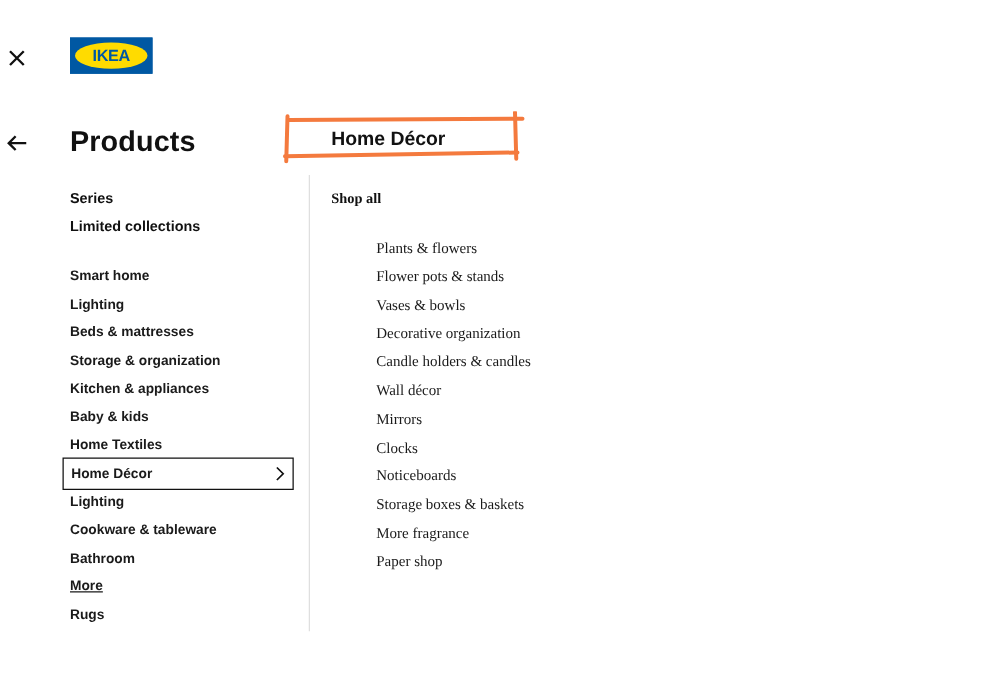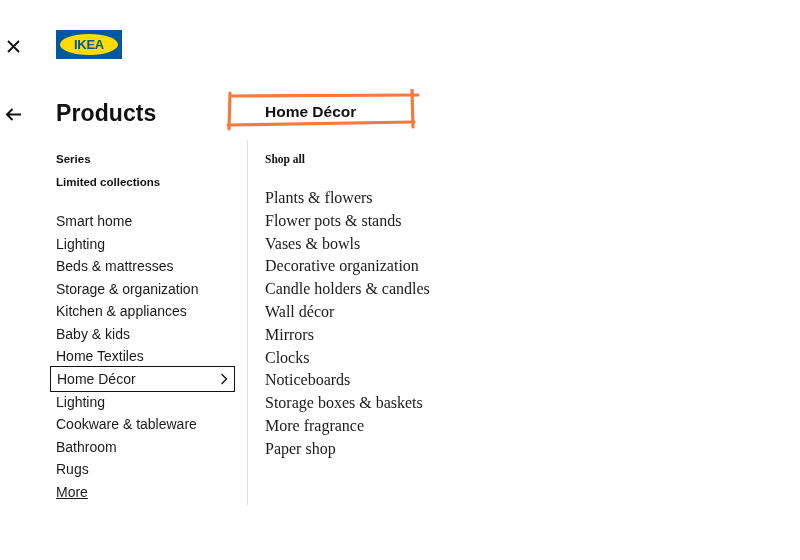--- a/index.html
+++ b/index.html
@@ -54,22 +54,22 @@
 
   
   .left-col{position:absolute;left:56px;top:148px;width:185px;}
   .lc-head{
     font-size:11.5px;font-weight:bold;color:#111111;
     margin-bottom:0px;height:23px;line-height:23px;
   }
   .lc-gap{height:16px;}
   .lc-item{
     position:relative;height:22px;line-height:22px;
-    font-size:14px;color:#1a1a1a;cursor:pointer;
-    margin-bottom:0.5px;padding-left:0px;
+    font-size:11px;color:#1a1a1a;cursor:pointer;
+    margin-bottom:0.5px;padding-left:0px;font-weight:bold;
   }
   .lc-item.more span{text-decoration:underline;}
   .lc-item.selected{
     border:1.6px solid #111111;
     height:26px;line-height:24px;
     margin-left:-6px;margin-top:-2px;margin-bottom:-1px;
     padding-left:6px;width:185px;box-sizing:border-box;
     display:flex;align-items:center;
   }
   .lc-item.selected .chev{
@@ -77,22 +77,22 @@
   }
 
   
   .mid-col{position:absolute;left:265px;top:148px;width:200px;font-family:Liberation Serif, serif;}
   .mc-head{
     font-size:11.5px;font-weight:bold;color:#111111;
     height:23px;line-height:23px;
   }
   .mc-gap{height:16px;}
   .mc-item{
-    height:22px;line-height:22px;font-size:16px;color:#1a1a1a;
-    cursor:pointer;margin-bottom:0.8px;
+    height:22px;line-height:22px;font-size:12px;color:#1a1a1a;
+    cursor:pointer;margin-bottom:0.8px;margin-left:36px;
   }
 
   .mid-title{
     position:absolute;left:265px;top:103px;
     font-size:15.5px;font-weight:bold;color:#111111;
   }
 
   
   .annot{position:absolute;left:222px;top:89px;width:198px;height:42px;pointer-events:none;}
 
@@ -149,22 +149,22 @@
         <span class="chev">
           <svg width="8" height="12" viewBox="0 0 8 12">
             <path d="M1.5 1 L6.5 6 L1.5 11" stroke="#111" stroke-width="1.4" fill="none"></path>
           </svg>
         </span>
       </div>
 
       <div class="lc-item"><span>Lighting</span></div>
       <div class="lc-item"><span>Cookware &amp; tableware</span></div>
       <div class="lc-item"><span>Bathroom</span></div>
+      <div class="lc-item more"><span>More</span></div>
       <div class="lc-item"><span>Rugs</span></div>
-      <div class="lc-item more"><span>More</span></div>
     </div>
 
     <div class="mid-title">Home Décor</div>
 
     <div class="mid-col">
       <div class="mc-head">Shop all</div>
       <div class="mc-gap"></div>
       <div class="mc-item">Plants &amp; flowers</div>
       <div class="mc-item">Flower pots &amp; stands</div>
       <div class="mc-item">Vases &amp; bowls</div>

